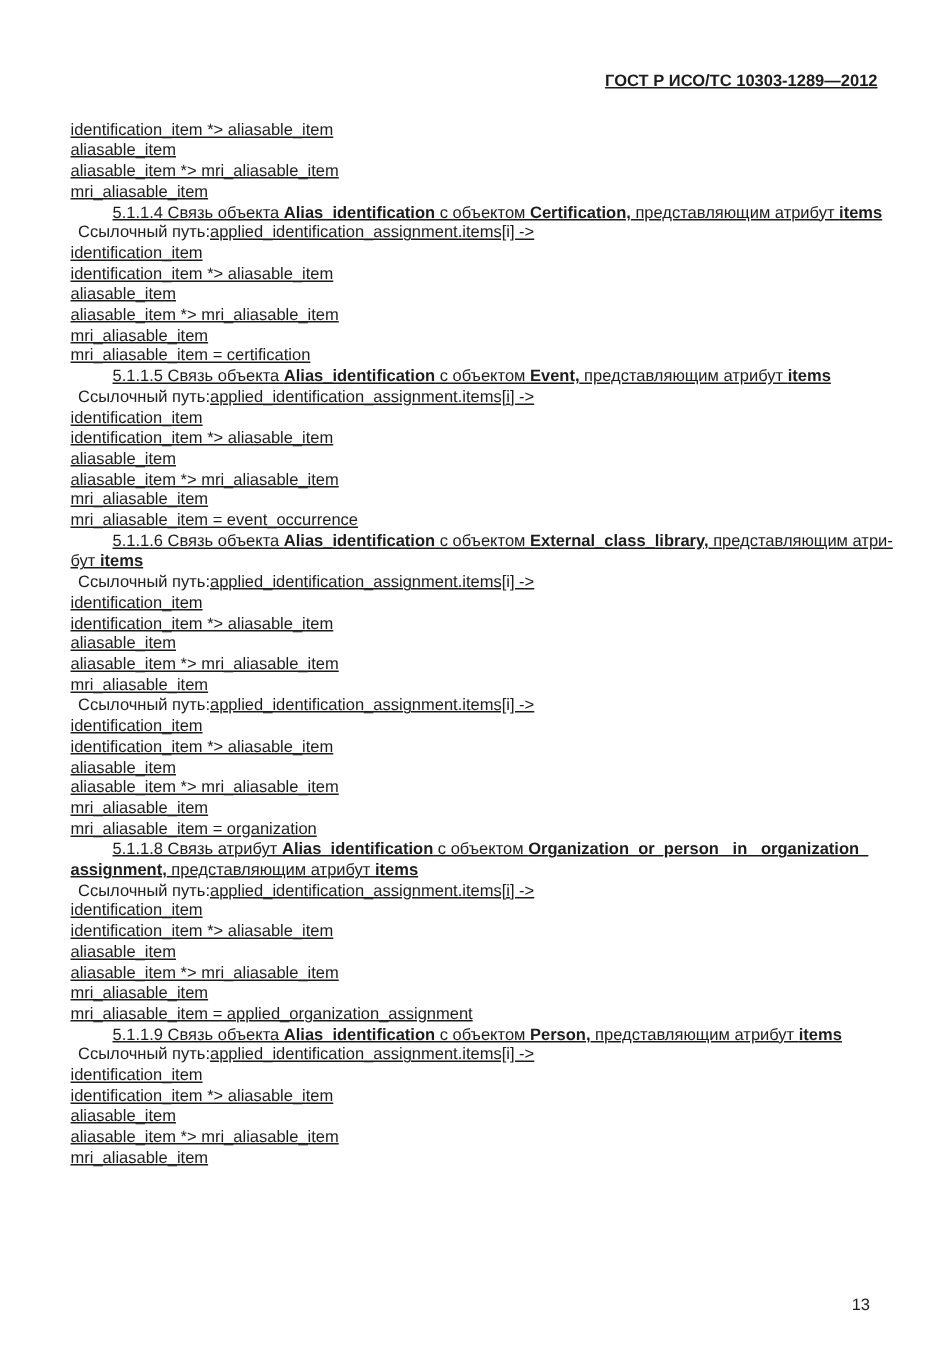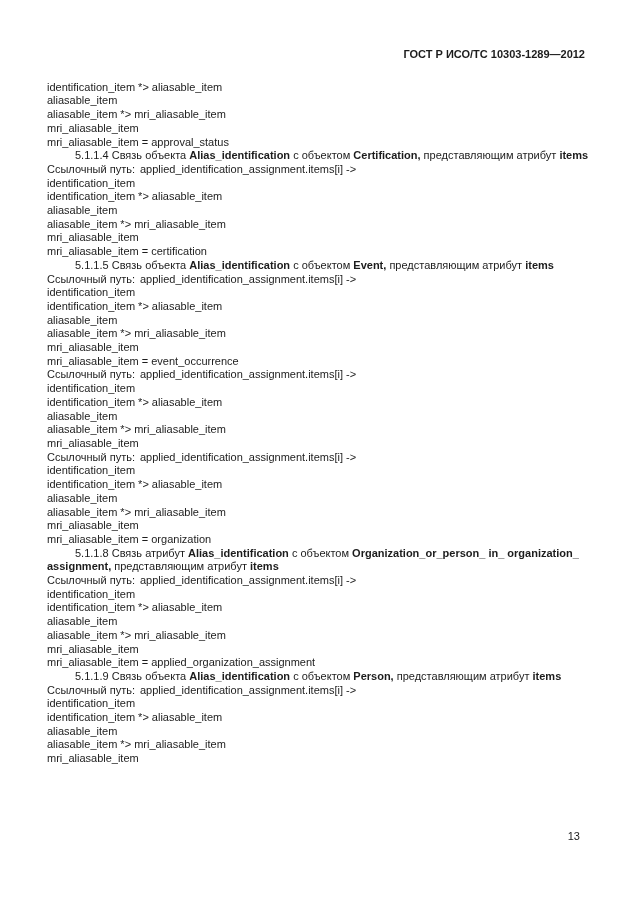--- a/index.html
+++ b/index.html
@@ -8,55 +8,55 @@
     width: 630px;
     height: 913px;
     background: #ffffff;
     position: relative;
     overflow: hidden;
     font-family: "Liberation Sans", sans-serif;
     font-size: 11px;
     line-height: 13.7px;
     color: #1c1c1c;
     padding: 48px 45px 0 47px;
+    text-decoration: underline;
   }
   .doc-header {
     text-align: right;
     font-weight: bold;
     font-size: 11px;
     margin-bottom: 19px;
     white-space: nowrap;
   }
   .content { }
   .code-block { }
   .code-line { white-space: nowrap; }
   .heading { text-indent: 28px; white-space: nowrap; }
   .heading .b { font-weight: bold; margin-top: 12px; }
   .refline { white-space: nowrap; }
-  .reflabel { display: inline-block; width: 93px; }
+  .reflabel { display: inline-block; width: 93px; text-align: right; }
   .page-number {
     position: absolute;
-    top: 830px;
+    top: 864px;
     right: 50px;
     font-size: 11px;
   }
 </style>
 </head>
 <body>
 
 <div class="page">
   <div class="doc-header">ГОСТ Р ИСО/ТС 10303-1289—2012</div>
 
   <div class="content">
     <div class="code-block" id="intro-code">
         <div class="code-line">identification_item *&gt; aliasable_item</div>
         <div class="code-line">aliasable_item</div>
         <div class="code-line">aliasable_item *&gt; mri_aliasable_item</div>
         <div class="code-line">mri_aliasable_item</div>
-        <div class="code-line">mri_aliasable_item = approval_status</div>
       </div>
     <div id="sections">
         <div class="section">
           <p class="heading"><span>5.1.1.4 Связь объекта </span><span class="b">Alias_identification</span><span> с объектом </span><span class="b">Certification,</span><span> представляющим атрибут </span><span class="b">items</span></p>
           <div class="refline"><span class="reflabel">Ссылочный путь:</span><span>applied_identification_assignment.items[i] -&gt;</span></div>
           <div class="code-block">
             <div class="code-line">identification_item</div>
             <div class="code-line">identification_item *&gt; aliasable_item</div>
             <div class="code-line">aliasable_item</div>
             <div class="code-line">aliasable_item *&gt; mri_aliasable_item</div>
@@ -70,20 +70,21 @@
           <div class="code-block">
             <div class="code-line">identification_item</div>
             <div class="code-line">identification_item *&gt; aliasable_item</div>
             <div class="code-line">aliasable_item</div>
             <div class="code-line">aliasable_item *&gt; mri_aliasable_item</div>
             <div class="code-line">mri_aliasable_item</div>
             <div class="code-line">mri_aliasable_item = event_occurrence</div>
           </div>
         </div>
         <div class="section">
+          <p class="heading"><span>5.1.1.6 Связь объекта </span><span class="b">Alias_identification</span><span> с объектом </span><span class="b">External_class_library,</span><span> представляющим атри-</span><br><span>бут </span><span class="b">items</span></p>
           <div class="refline"><span class="reflabel">Ссылочный путь:</span><span>applied_identification_assignment.items[i] -&gt;</span></div>
           <div class="code-block">
             <div class="code-line">identification_item</div>
             <div class="code-line">identification_item *&gt; aliasable_item</div>
             <div class="code-line">aliasable_item</div>
             <div class="code-line">aliasable_item *&gt; mri_aliasable_item</div>
             <div class="code-line">mri_aliasable_item</div>
           </div>
         </div>
         <div class="section">

